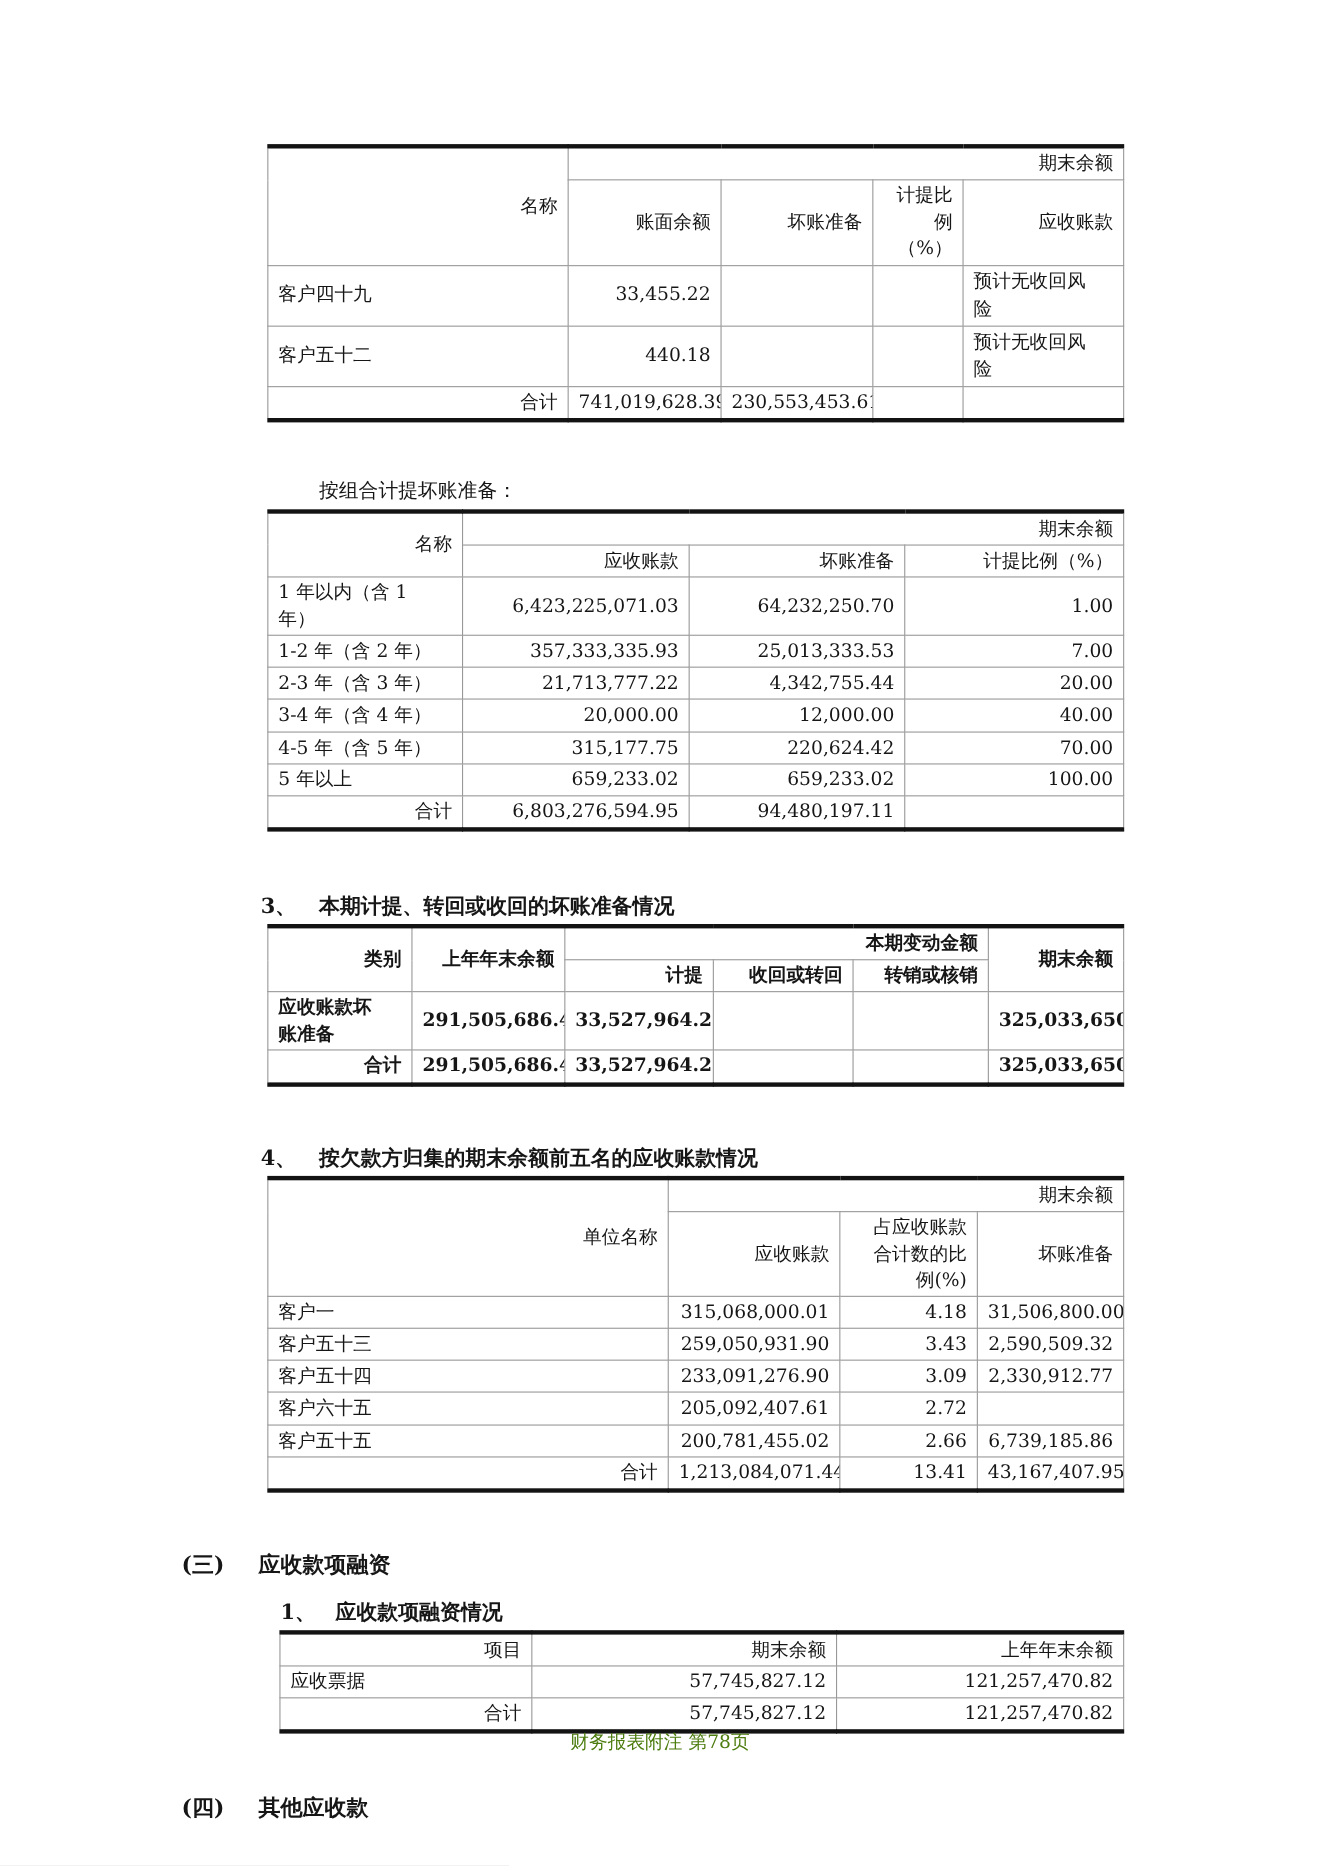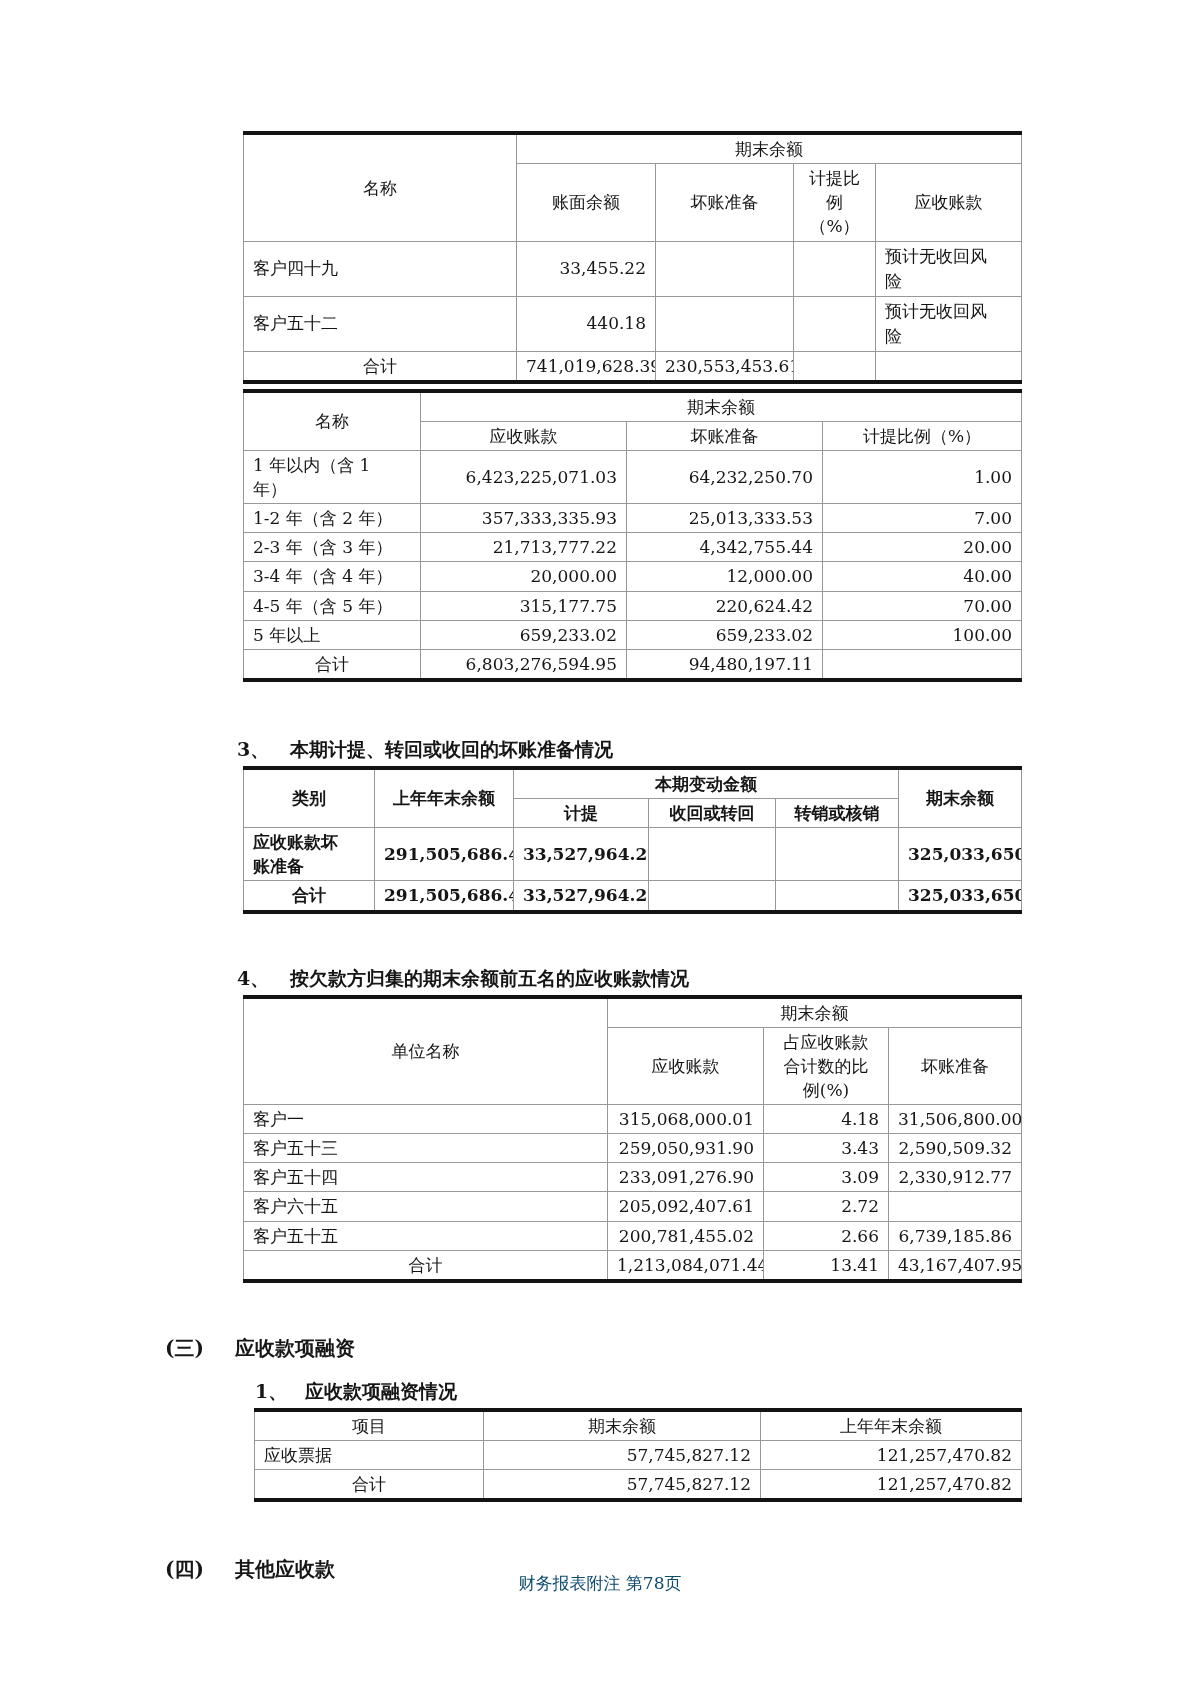--- a/index.html
+++ b/index.html
@@ -21,33 +21,33 @@
     border-bottom:4px solid #131313;
   }
   table.tbl td{
     border:1px solid #989898;
     padding:2px 9px;
     vertical-align:middle;
     line-height:1.42;
     white-space:pre-line;
     overflow:hidden;
   }
-  .ctr{text-align:center;}
+  .ctr{text-align:right;}
   .lbl{text-align:left;}
   .num{text-align:right;}
   .tight{line-height:1.32;}
   
   .hnum{display:flex;font-weight:700;font-size:19px;margin:0;}
   .hnum .n{flex:0 0 53px;}
   .hsec{display:flex;font-weight:700;font-size:20px;margin:0;}
   .hsec .n{flex:0 0 70px;}
   .plain{font-size:18px;margin:0;}
   .footer{
     position:absolute;left:0;right:0;top:1572px;
-    text-align:center;font-size:17px;color:#0c4a6e;
+    text-align:center;font-size:17px;color:#4d7c0f;
   }
 </style>
 </head>
 <body>
 
 <div class="page">
 
   <table class="tbl" style="width:778px;margin:131px 0 0 243px;">
     <colgroup>
       <col style="width:273px">
@@ -88,20 +88,21 @@
     <tr style="height:30px">
       <td class="ctr">合计</td>
       <td class="num">741,019,628.39</td>
       <td class="num">230,553,453.61</td>
       <td class="num"></td>
       <td class="lbl"></td>
     </tr>
   </tbody>
     </table>
 
+  <p class="plain" style="margin:50px 0 0 290px">按组合计提坏账准备：</p>
 
   <table class="tbl" style="width:778px;margin:5px 0 0 243px;">
     <colgroup>
       <col style="width:177px">
         <col style="width:206px">
         <col style="width:196px">
         <col style="width:199px">
     </colgroup>
     <tbody>
         <tr style="height:25px">

